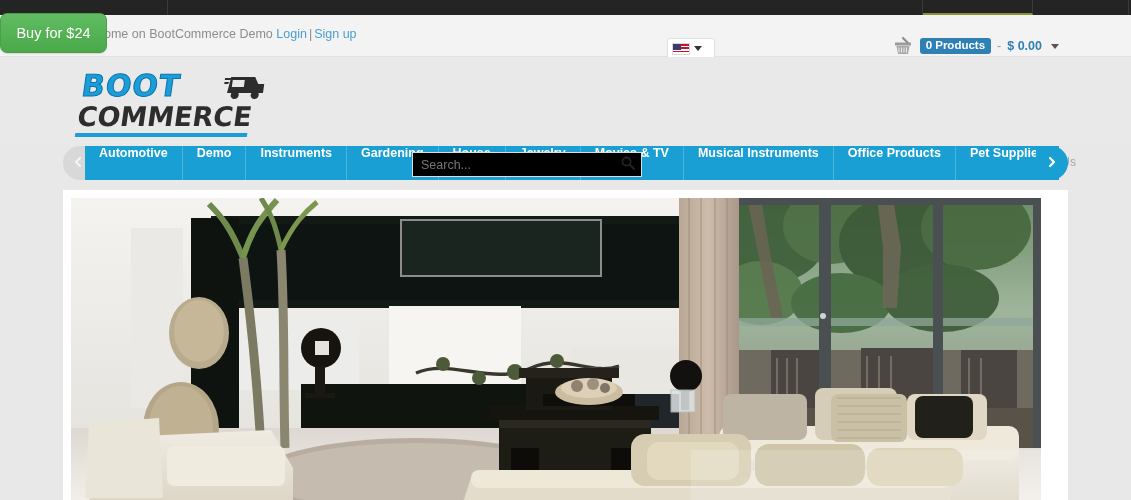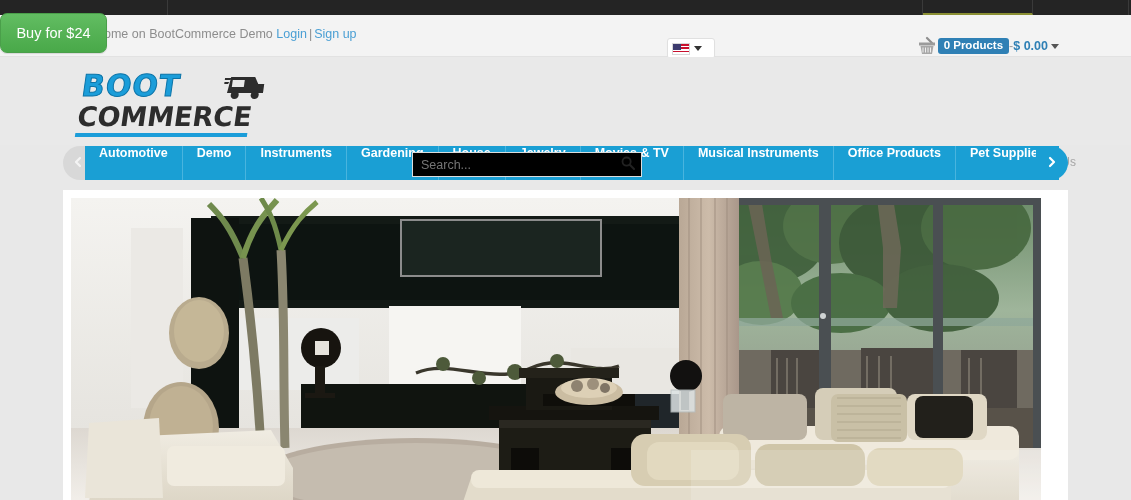--- a/index.html
+++ b/index.html
@@ -84,21 +84,21 @@
   .caret-down {
     width: 0; height: 0;
     border-left: 4px solid transparent;
     border-right: 4px solid transparent;
     border-top: 5px solid #333;
   }
 
   
   .cart-summary {
     position: absolute; right: 72px; top: 20px;
-    display: flex; align-items: center; gap: 0;
+    display: flex; align-items: center; gap: 6px;
     font-size: 12.5px; cursor: pointer;
   }
   .basket-icon { width: 22px; height: 22px; position: relative; }
   .badge-products {
     background: #2f80b5; color: #fff;
     font-size: 11.5px; font-weight: bold;
     padding: 2px 6px 3px; border-radius: 3px;
     line-height: 1;
   }
   .cart-dash { color: #9a9a9a; }

